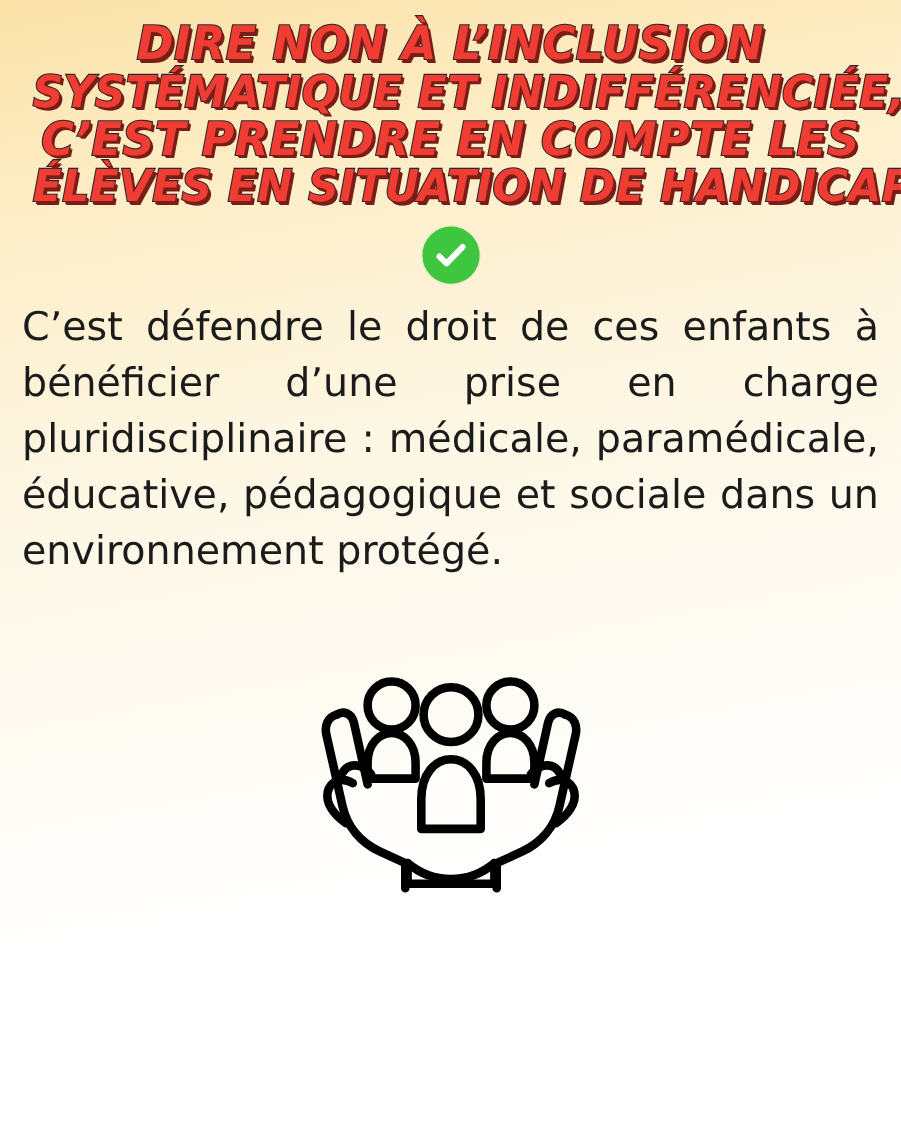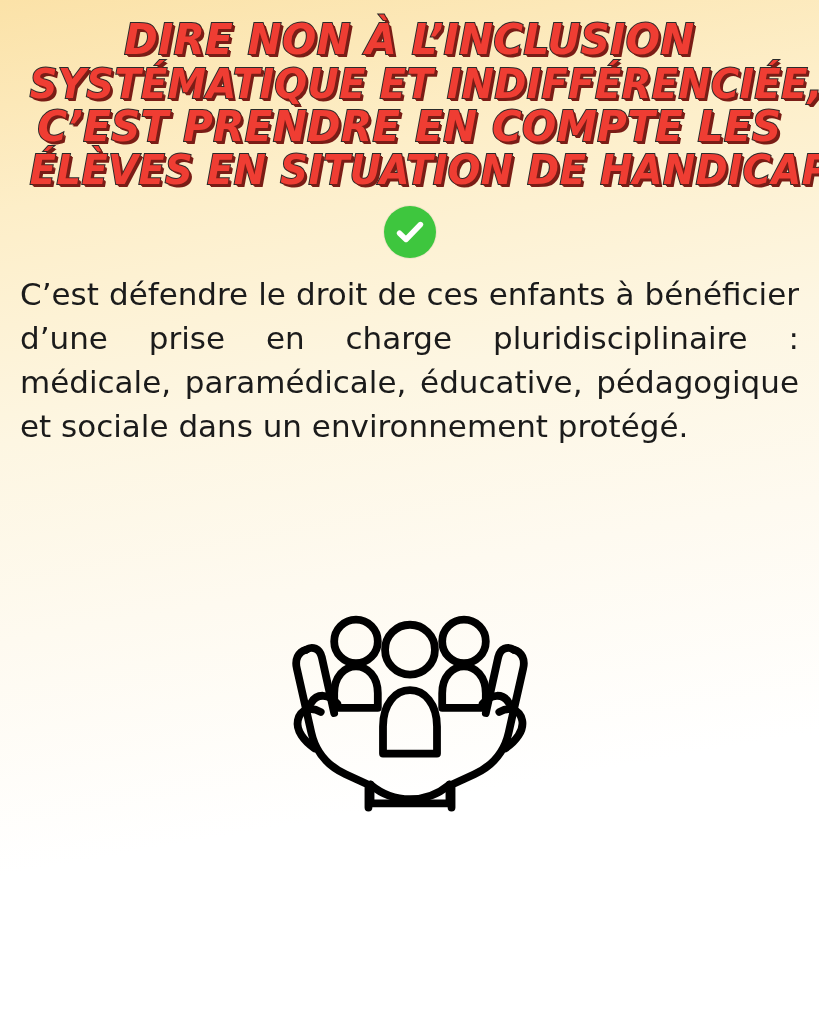--- a/index.html
+++ b/index.html
@@ -66,21 +66,21 @@
   }
   .check-badge svg { display: block; }
 
   
   .body-text {
     margin-top: 14px;
     width: 100%;
     padding: 0 6px;
     box-sizing: border-box;
     color: #1b1b1b;
-    font-size: 31px;
+    font-size: 36px;
     line-height: 1.42;
     font-family: "DejaVu Sans", sans-serif;
     text-align: justify;
     text-justify: inter-word;
   }
   .body-text p {
     margin: 0 0 14px 0;
   }
   .body-text p:last-child { margin-bottom: 0; }
 

